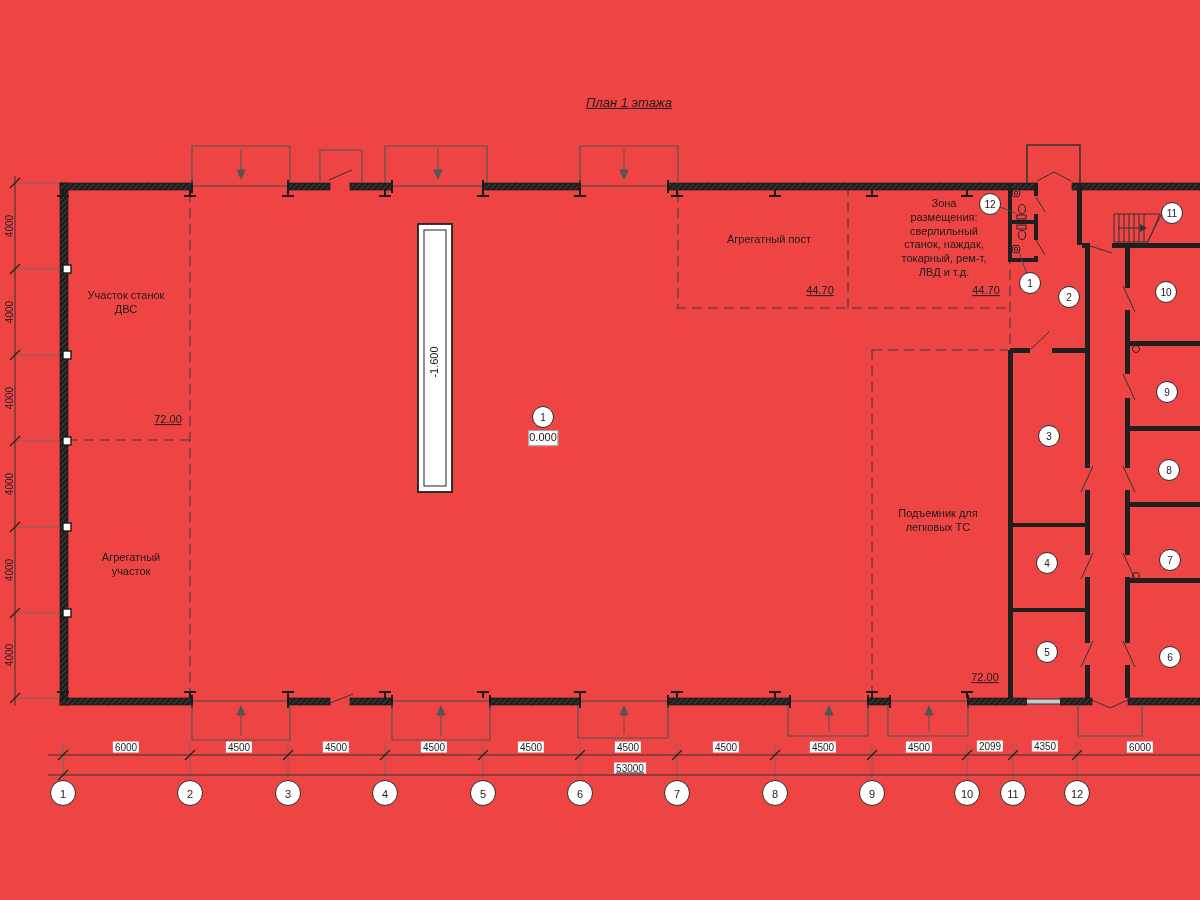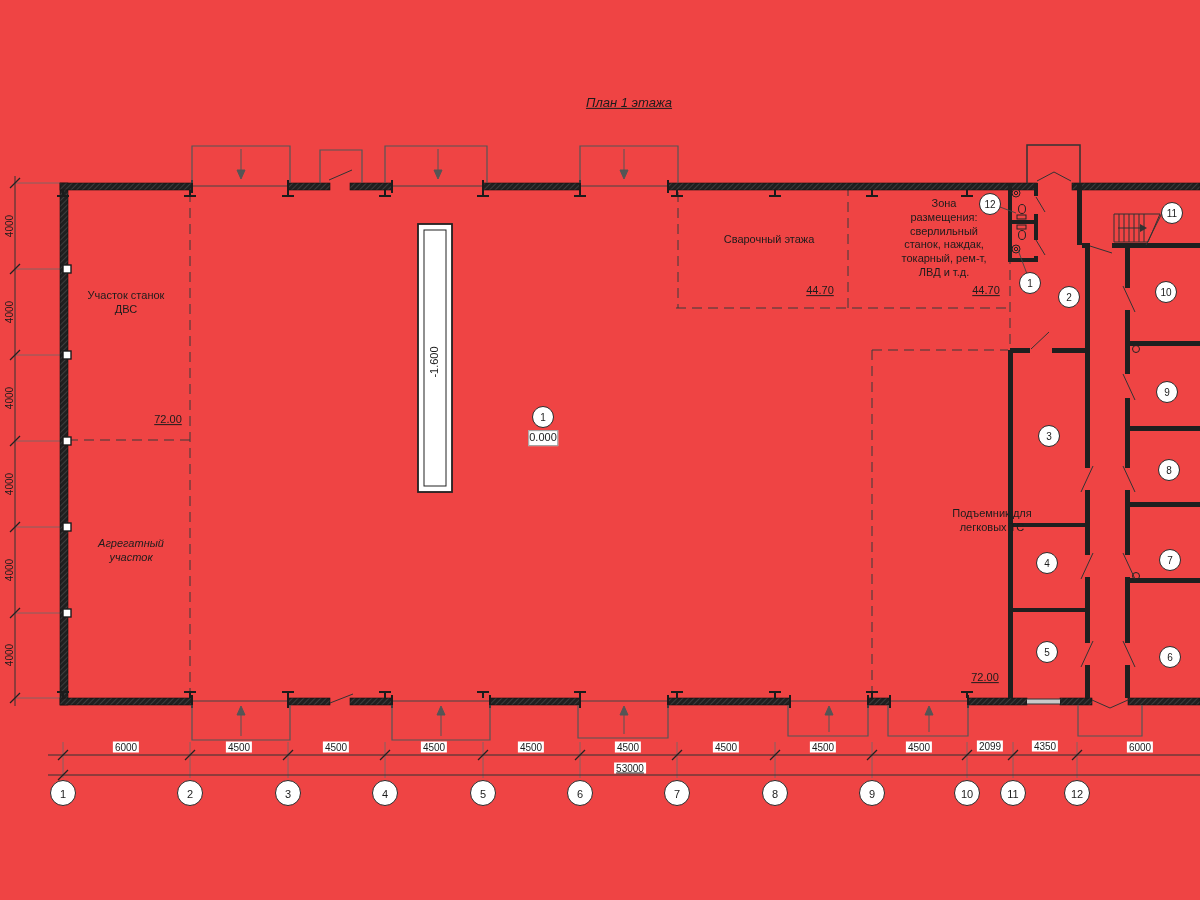--- a/index.html
+++ b/index.html
@@ -328,30 +328,30 @@
     <g stroke="#444" stroke-width="0.9">
       <line x1="1000" y1="207" x2="1016" y2="213"></line>
       <line x1="1027" y1="274" x2="1018" y2="250"></line>
     </g>
   </svg>
 
   <div class="lbl title" style="left:629px; top:103px;">План 1 этажа</div>
 
   <div class="lbl" style="left:126px; top:303px;">Участок станок
 ДВС</div>
-  <div class="lbl" style="left:131px; top:551px;font-style:italic;">Агрегатный
+  <div class="lbl" style="left:131px; top:565px;">Агрегатный
 участок</div>
-  <div class="lbl" style="left:769px; top:240px;">Сварочный этажа</div>
+  <div class="lbl" style="left:769px; top:240px;">Агрегатный пост</div>
   <div class="lbl small" style="left:944px; top:238px;">Зона
 размещения:
 сверлильный
 станок, наждак,
 токарный, рем-т,
 ЛВД и т.д.</div>
-  <div class="lbl" style="left:992px; top:521px;">Подъемник для
+  <div class="lbl" style="left:938px; top:521px;">Подъемник для
 легковых ТС</div>
 
   <div class="lbl under" style="left:168px; top:420px;">72.00</div>
   <div class="lbl under" style="left:985px; top:678px;">72.00</div>
   <div class="lbl under" style="left:820px; top:291px;">44.70</div>
   <div class="lbl under" style="left:986px; top:291px;">44.70</div>
   <div class="lbl boxed" style="left:543px; top:438px;">0.000</div>
   <div class="lbl rot90" style="left:435px; top:362px;">-1.600</div>
 
   <div class="bubble" style="left:532px;  top:406px;">1</div>

